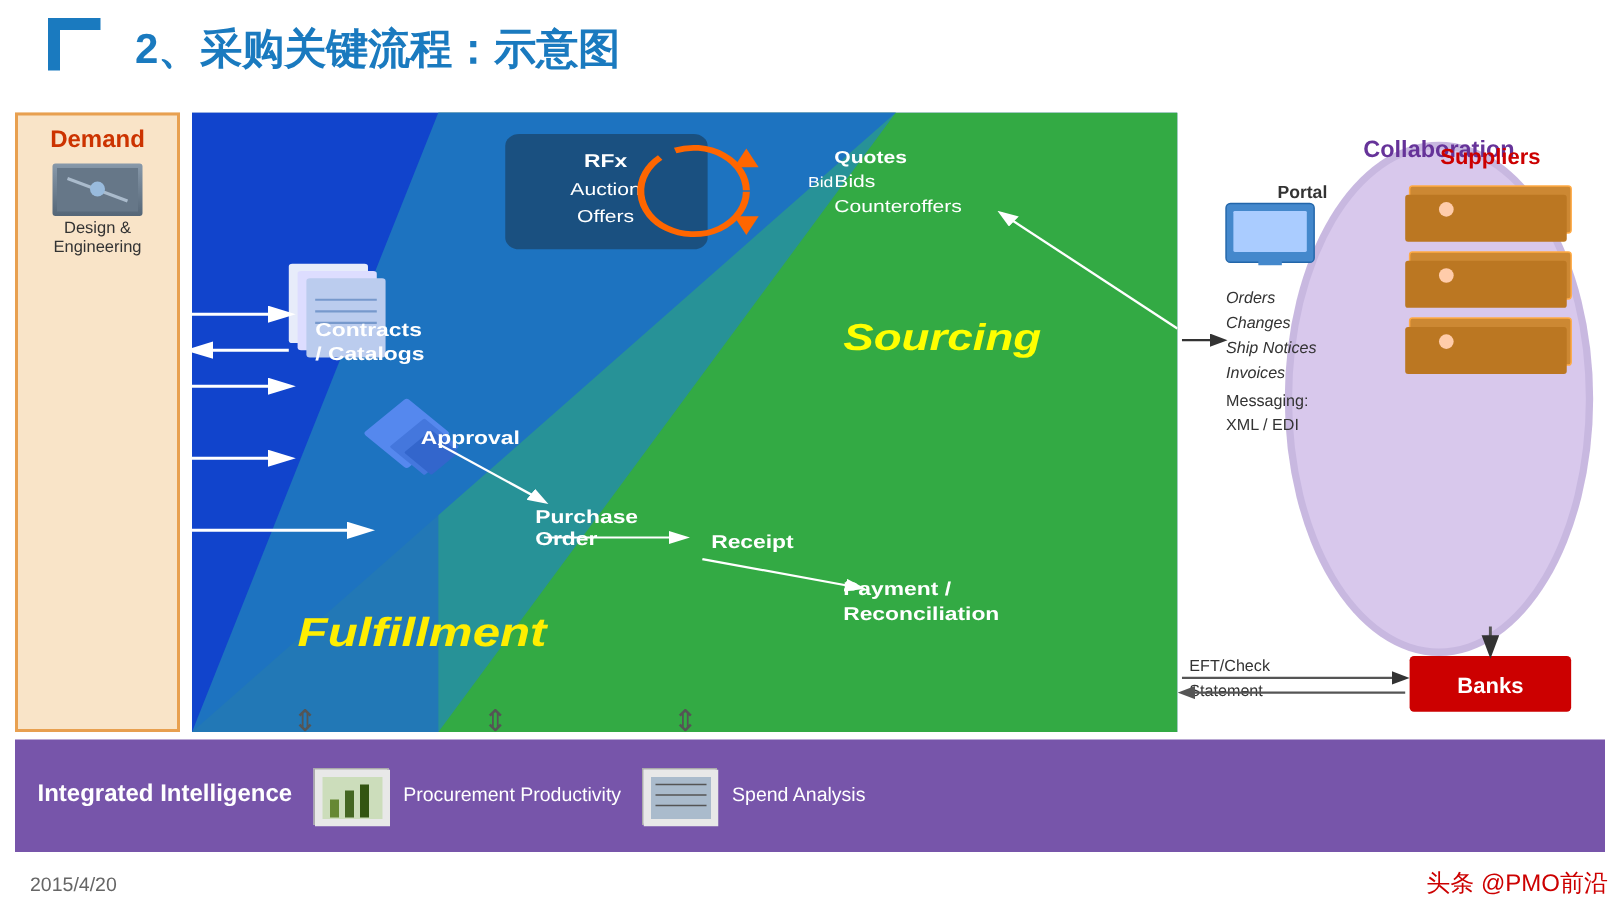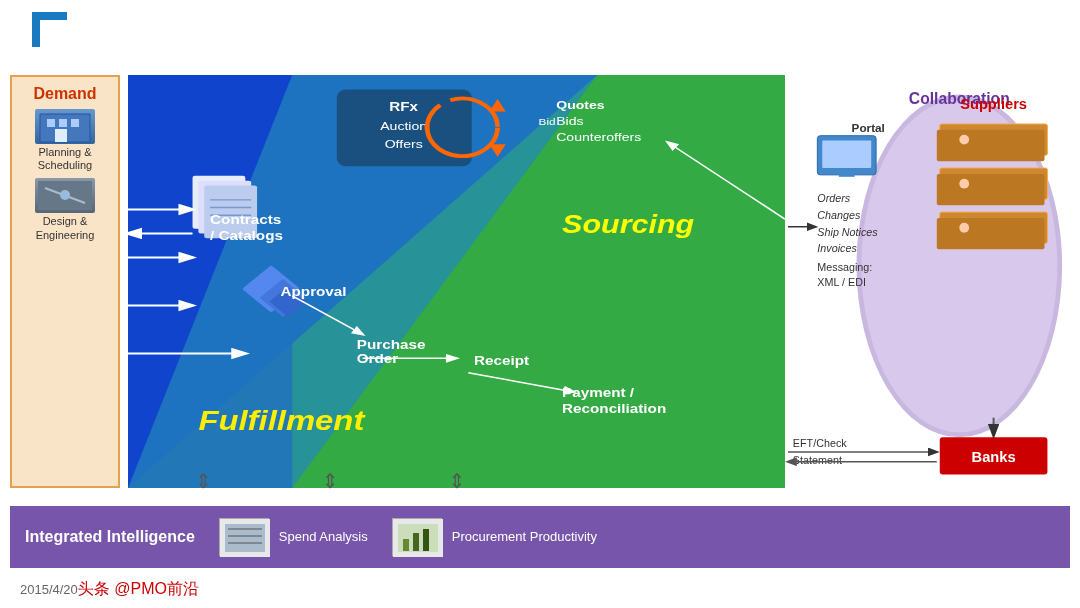--- a/index.html
+++ b/index.html
@@ -80,26 +80,26 @@
       text-align: center;
       line-height: 1.2;
     }
 
     
     .intelligence-bar {
       position: absolute;
       bottom: 40px;
       left: 10px;
       right: 10px;
-      height: 62px;
+      height: 75px;
       background: #7755aa;
       display: flex;
       align-items: center;
       padding: 0 15px;
-      gap: 24px;
+      gap: 14px;
     }
 
     .intel-title {
       color: #fff;
       font-size: 16px;
       font-weight: bold;
       min-width: 140px;
       line-height: 1.3;
     }
 
@@ -133,22 +133,23 @@
     .arrow-ud {
       font-size: 20px;
       color: #555;
     }
 
     
     .footer {
       position: absolute;
       bottom: 8px;
       left: 20px;
-      right: 28px;
-      display: flex;
+      right: 8px;
+      display: flex;
+      justify-content: space-between;
       align-items: center;
     }
     .footer-date {
       color: #666;
       font-size: 13px;
     }
     .footer-brand {
       color: #cc0000;
       font-size: 16px;
       font-weight: normal;
@@ -156,37 +157,26 @@
   </style>
 </head>
 <body>
 
 <div class="title-area">
   <svg class="bracket-icon" viewBox="0 0 50 45">
     <rect x="2" y="2" width="8" height="8" fill="#1a7abf"></rect>
     <rect x="2" y="2" width="8" height="35" fill="#1a7abf"></rect>
     <rect x="2" y="2" width="35" height="8" fill="#1a7abf"></rect>
   </svg>
+  <span class="title-text">2、采购关键流程：示意图</span>
 </div>
 
 <div class="demand-panel" style="position:absolute;top:75px;left:10px;width:110px;bottom:120px;">
   <div class="demand-title">Demand</div>
 
-  <div class="demand-item">
-    <div class="demand-icon building">
-      <svg width="60" height="35" viewBox="0 0 60 35">
-          <rect x="5" y="5" width="50" height="28" fill="#4477bb" stroke="#2255aa" stroke-width="1"></rect>
-          <rect x="12" y="10" width="8" height="8" fill="#aaccff"></rect>
-          <rect x="24" y="10" width="8" height="8" fill="#aaccff"></rect>
-          <rect x="36" y="10" width="8" height="8" fill="#aaccff"></rect>
-          <rect x="20" y="20" width="12" height="13" fill="#ddeeff"></rect>
-        </svg>
-    </div>
-    <div class="demand-label">Planning &amp;<br>Scheduling</div>
-  </div>
 
   <div class="demand-item">
     <div class="demand-icon design">
       <svg width="60" height="35" viewBox="0 0 60 35">
           <rect x="3" y="3" width="54" height="29" fill="#667788"></rect>
           <line x1="10" y1="10" x2="50" y2="25" stroke="#aabbcc" stroke-width="2"></line>
           <circle cx="30" cy="17" r="5" fill="#99bbdd"></circle>
         </svg>
     </div>
     <div class="demand-label">Design &amp;<br>Engineering</div>
@@ -325,47 +315,47 @@
 </div>
 
 <div class="arrow-group">
   <span class="arrow-ud">⇕</span>
   <span class="arrow-ud">⇕</span>
   <span class="arrow-ud">⇕</span>
 </div>
 
 <div class="intelligence-bar">
   <div class="intel-title">Integrated Intelligence</div>
+
+  <div class="intel-item">
+    <div class="intel-icon">
+      <svg width="50" height="38" viewBox="0 0 50 38">
+          <rect x="0" y="0" width="50" height="38" fill="#e8e8e8"></rect>
+          <rect x="5" y="5" width="40" height="28" fill="#ccddbb"></rect>
+          <rect x="10" y="20" width="6" height="12" fill="#668833"></rect>
+          <rect x="20" y="14" width="6" height="18" fill="#446622"></rect>
+          <rect x="30" y="10" width="6" height="22" fill="#335511"></rect>
+        </svg>
+    </div>
+    <div class="intel-label">Procurement
+Productivity</div>
+  </div>
 
   <div class="intel-item">
     <div class="intel-icon">
       <svg width="50" height="38" viewBox="0 0 50 38">
           <rect x="0" y="0" width="50" height="38" fill="#e8e8e8"></rect>
           <rect x="5" y="5" width="40" height="28" fill="#aabbcc"></rect>
           <line x1="8" y1="10" x2="42" y2="10" stroke="#555" stroke-width="1"></line>
           <line x1="8" y1="17" x2="42" y2="17" stroke="#555" stroke-width="1"></line>
           <line x1="8" y1="24" x2="42" y2="24" stroke="#555" stroke-width="1"></line>
         </svg>
     </div>
     <div class="intel-label">Spend
 Analysis</div>
   </div>
 
-  <div class="intel-item">
-    <div class="intel-icon">
-      <svg width="50" height="38" viewBox="0 0 50 38">
-          <rect x="0" y="0" width="50" height="38" fill="#e8e8e8"></rect>
-          <rect x="5" y="5" width="40" height="28" fill="#ccddbb"></rect>
-          <rect x="10" y="20" width="6" height="12" fill="#668833"></rect>
-          <rect x="20" y="14" width="6" height="18" fill="#446622"></rect>
-          <rect x="30" y="10" width="6" height="22" fill="#335511"></rect>
-        </svg>
-    </div>
-    <div class="intel-label">Procurement
-Productivity</div>
-  </div>
-
 </div>
 
 <div class="footer">
   <span class="footer-date">2015/4/20</span>
   <span class="footer-brand">头条 @PMO前沿</span>
 </div>
 
 </body></html>

